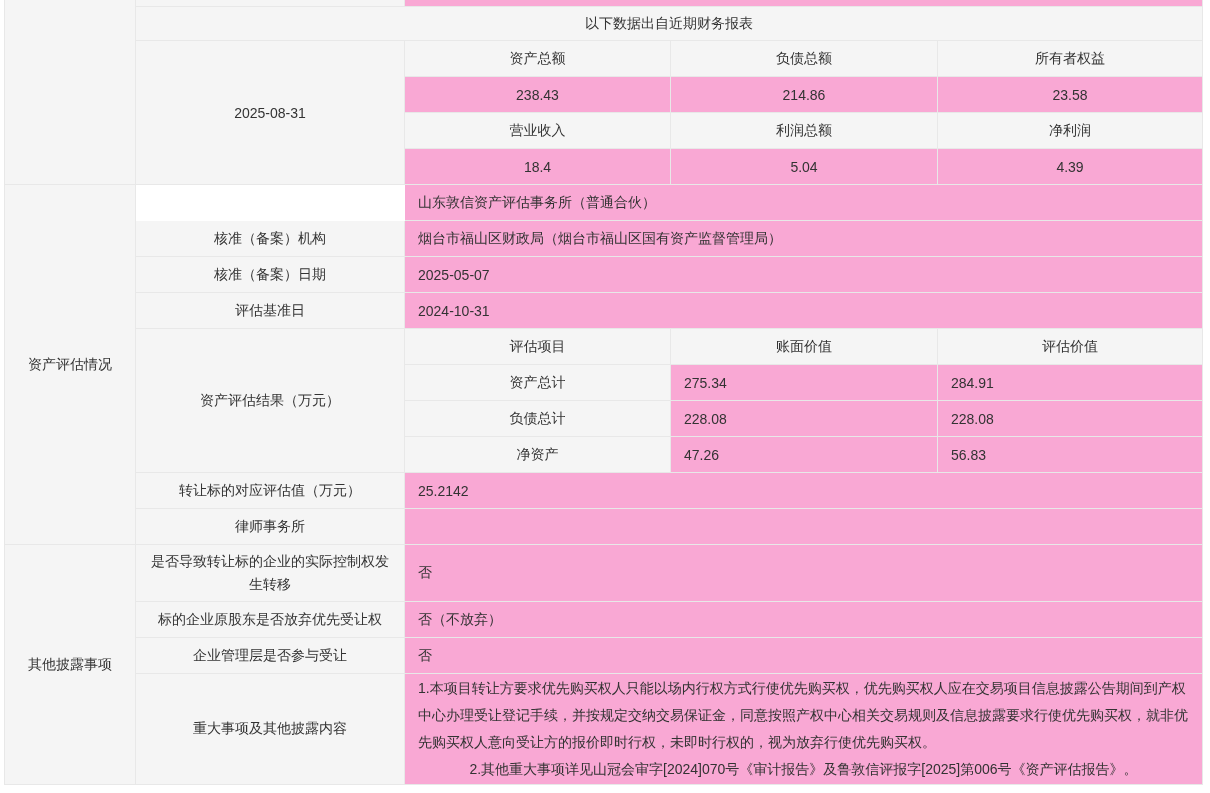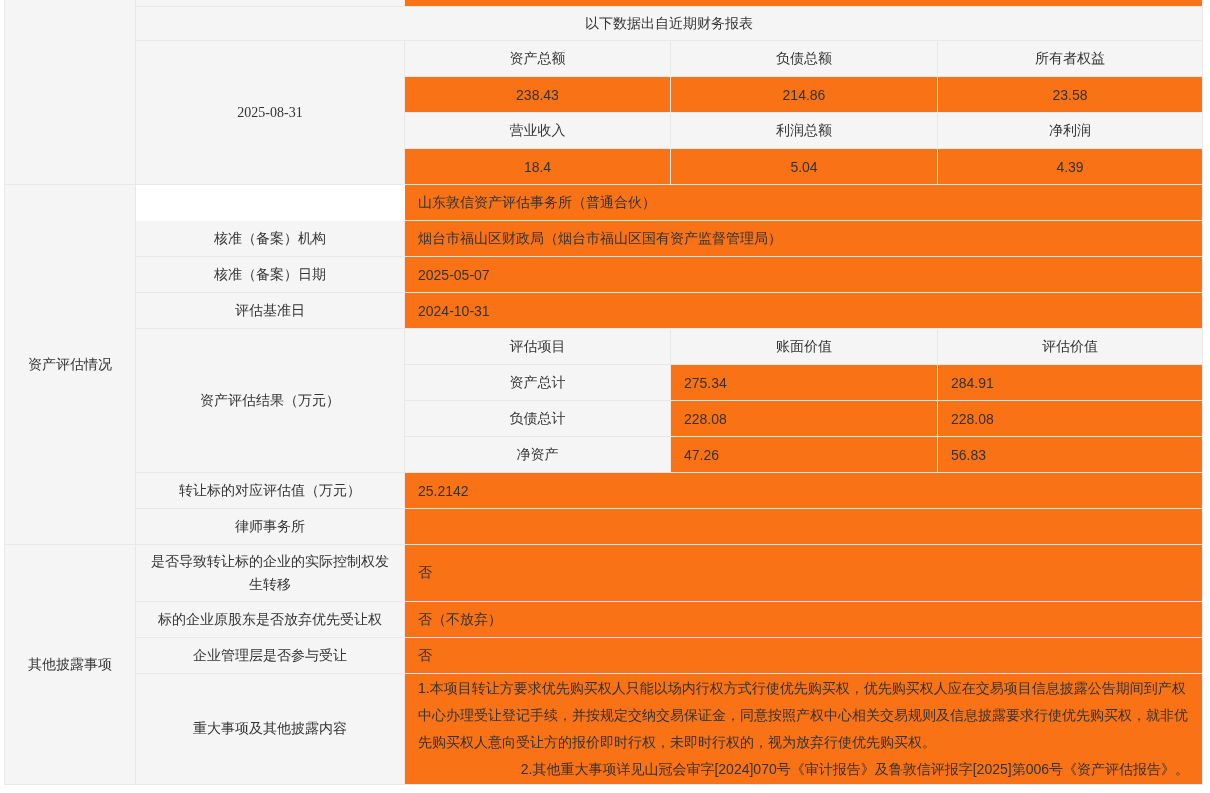--- a/index.html
+++ b/index.html
@@ -16,36 +16,36 @@
   }
   .tbl{
     margin-left:4px;
     width:1199px;
     display:grid;
     grid-template-columns:131px 269px 266px 267px 265px;
     grid-template-rows:7px 34px repeat(14,36px) 57px 36px 36px 111px;
     border-left:1px solid var(--border);
   }
   .c{
-    background:#f97316;
+    background:#f9a8d4;
     border-right:1px solid var(--border);
     border-bottom:1px solid var(--border);
     display:flex;
     align-items:center;
     justify-content:center;
     text-align:center;
     overflow:hidden;
   }
-  .g{background:var(--cell-bg);font-family:Liberation Serif, serif;}
+  .g{background:var(--cell-bg);}
   .lft{justify-content:flex-start;text-align:center;padding:0 13px;}
   .wrap2{line-height:23px;padding:0 12px;}
   .para{
     flex-direction:column;
     justify-content:center;
-    align-items:flex-end;
+    align-items:center;
     text-align:left;
     padding:0 13px;
     line-height:27px;
   }
   .para p{margin:0;}
 </style>
 </head>
 <body>
 
 <div class="tbl">

